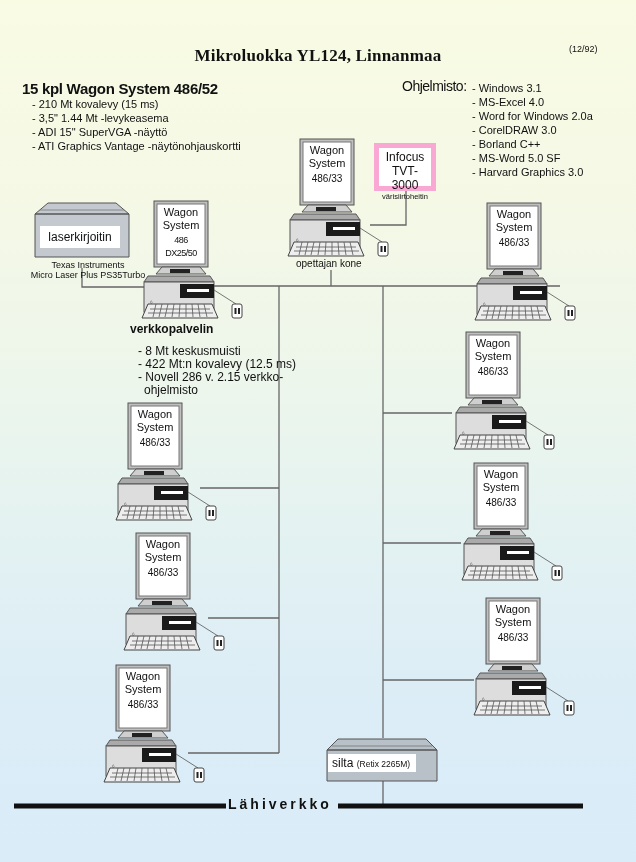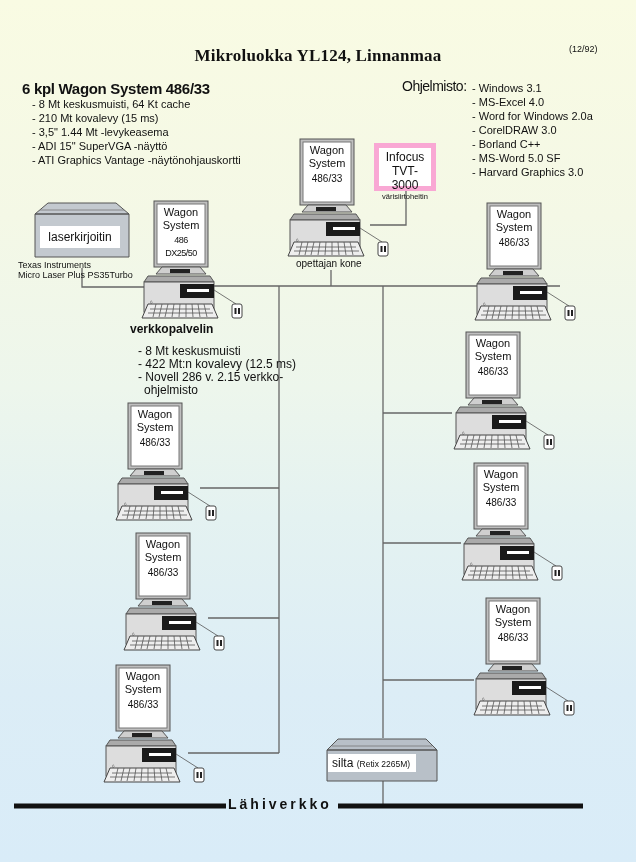--- a/index.html
+++ b/index.html
@@ -15,21 +15,21 @@
   .sw-list{left:472px;top:81px;font-size:11px;line-height:14px;margin:0;padding:0;list-style:none;}
   .srv-title{left:130px;top:322px;font-weight:bold;font-size:12px;}
   .srv-list{left:130px;top:337px;font-size:12px;line-height:13px;margin:8px;padding:0;list-style:none;}
   .srv-list li.cont{padding-left:6px;}
   .pc{position:absolute;width:140px;height:120px;}
   .pc svg{position:absolute;left:0;top:0;}
   .screen-text{position:absolute;left:19px;top:6px;width:44px;text-align:center;font-size:11px;line-height:13px;}
   .screen-text .model{font-size:10px;display:block;margin-top:2px;}
   .printer{left:34px;top:202px;width:96px;height:56px;}
   .printer-label{left:40px;top:226px;width:80px;height:22px;background:#fff;text-align:center;font-size:12px;line-height:22px;}
-  .printer-caption{left:18px;top:260px;width:140px;text-align:left;font-size:9px;line-height:10px;}
+  .printer-caption{left:18px;top:260px;width:140px;text-align:center;font-size:9px;line-height:10px;}
   .infocus{left:374px;top:143px;width:62px;height:48px;background:#fff;border:5px solid #f9a8d4;text-align:center;font-size:12px;line-height:14px;box-sizing:border-box;padding-top:2px;}
   .infocus .sub{font-size:7.5px;display:block;line-height:10px;}
   .teacher-label{left:296px;top:258px;font-size:10px;}
   .bridge-label{left:328px;top:754px;width:88px;height:18px;background:#fff;font-size:12px;line-height:18px;padding-left:4px;box-sizing:border-box;white-space:nowrap;}
   .bridge-label small{font-size:8.5px;}
   .lan-label{left:228px;top:796px;font-weight:bold;font-size:14px;letter-spacing:3px;}
 </style>
 </head>
 <body>
 
@@ -62,23 +62,22 @@
 
   <g>
     <line x1="14" y1="806" x2="226" y2="806" stroke="#111" stroke-width="5"></line>
     <line x1="338" y1="806" x2="583" y2="806" stroke="#111" stroke-width="5"></line>
   </g>
 </svg>
 
 <div class="abs title">Mikroluokka YL124, Linnanmaa</div>
 <div class="abs date">(12/92)</div>
 
-<div class="abs spec-title">6 kpl Wagon System 486/33</div>
+<div class="abs spec-title">15 kpl Wagon System 486/52</div>
 <ul class="abs spec-list">
-  <li>- 8 Mt keskusmuisti, 64 Kt cache</li>
   <li>- 210 Mt kovalevy (15 ms)</li>
   <li>- 3,5" 1.44 Mt -levykeasema</li>
   <li>- ADI 15" SuperVGA -näyttö</li>
   <li>- ATI Graphics Vantage -näytönohjauskortti</li>
 </ul>
 
 <div class="abs sw-label">Ohjelmisto:</div>
 <ul class="abs sw-list">
   <li>- Windows 3.1</li>
   <li>- MS-Excel 4.0</li>

